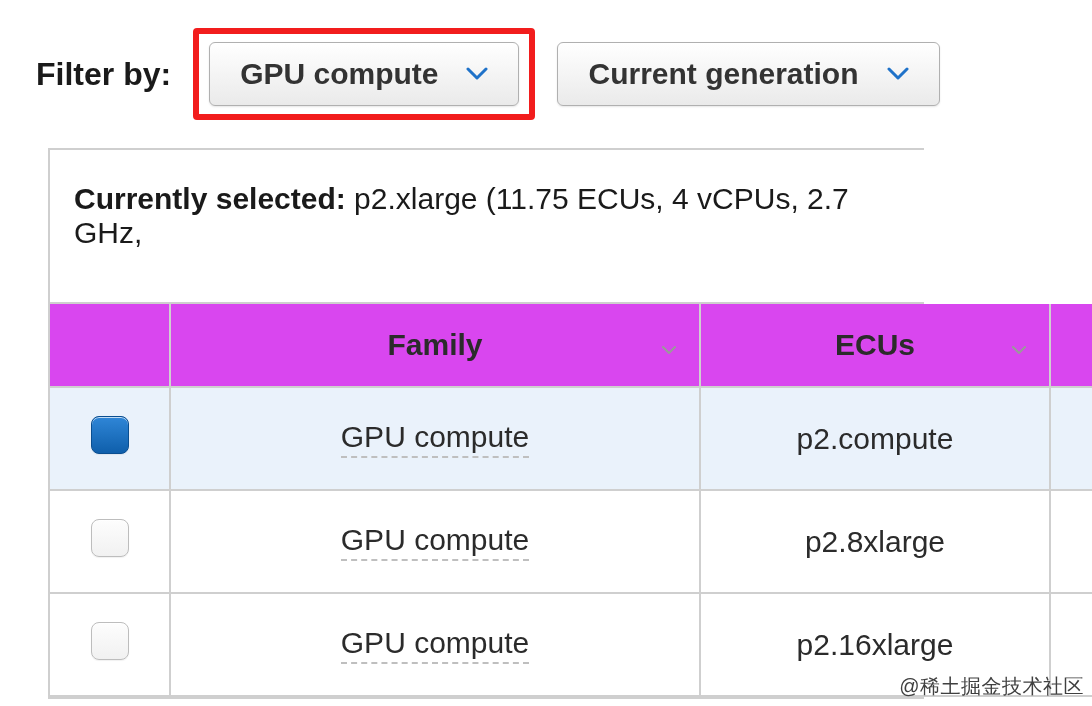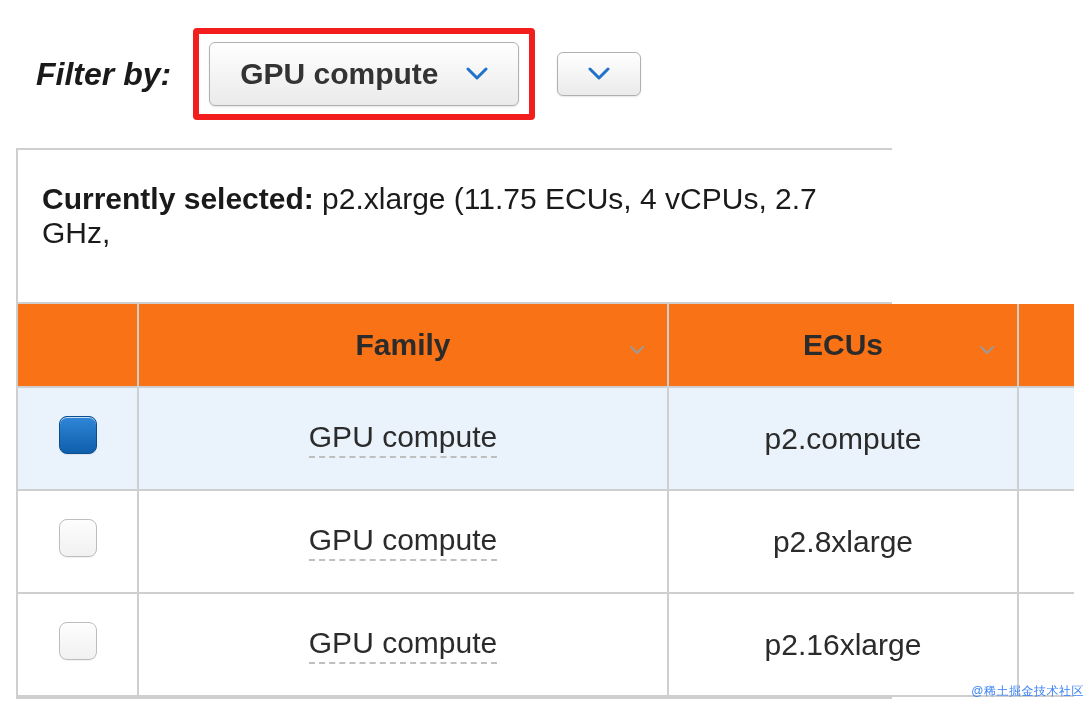--- a/index.html
+++ b/index.html
@@ -14,21 +14,20 @@
     .filter-bar {
       display: flex;
       align-items: center;
       gap: 22px;
       padding: 28px 20px 28px 36px;
     }
     .filter-label {
       font-size: 32px;
       font-weight: 700;
       color: #1a1a1a;
-      font-style: italic;
     }
     .dropdown {
       display: inline-flex;
       align-items: center;
       gap: 28px;
       padding: 14px 30px;
       font-size: 30px;
       font-weight: 700;
       color: #333;
       background: linear-gradient(to bottom, #ffffff 0%, #eaeaea 100%);
@@ -43,21 +42,21 @@
     }
     .chevron svg { display: block; }
     .highlight-box {
       border: 6px solid #f21d1d;
       border-radius: 4px;
       padding: 8px 10px;
       background: transparent;
     }
     .highlight-box .dropdown { margin: 0; }
     .panel {
-      margin: 0 0 0 16px;
+      margin: 0 0 0 48px;
       border: 2px solid #cfcfcf;
       border-right: none;
       width: 876px;
     }
     .selected-banner {
       padding: 32px 24px 52px 24px;
       font-size: 30px;
       color: #1a1a1a;
       border-bottom: 2px solid #cfcfcf;
       background: #fff;
@@ -67,21 +66,21 @@
       border-collapse: collapse;
       width: 100%;
       table-layout: fixed;
     }
     th, td {
       border-right: 2px solid #cfcfcf;
       border-bottom: 2px solid #cfcfcf;
     }
     th:last-child, td:last-child { border-right: none; }
     thead th {
-      background: #f97316;
+      background: #d946ef;
       font-size: 30px;
       font-weight: 700;
       color: #2b2b2b;
       text-align: center;
       padding: 24px 12px;
       position: relative;
     }
     thead th .sort-indicator {
       position: absolute;
       right: 22px;
@@ -122,22 +121,22 @@
     }
     .family-text {
       display: inline-block;
       border-bottom: 2px dashed #bfbfbf;
       padding-bottom: 2px;
     }
     .watermark {
       position: absolute;
       right: 8px;
       bottom: 6px;
-      font-size: 12px;
-      color: #3b82f6;
+      font-size: 20px;
+      color: #404040;
       letter-spacing: 0.5px;
     }
   </style>
 </head>
 <body>
 
 <div class="filter-bar">
   <span class="filter-label">Filter by:</span>
 
   <span class="highlight-box">
@@ -145,20 +144,21 @@
       <span>GPU compute</span>
       <span class="chevron">
         <svg width="22" height="14" viewBox="0 0 22 14">
             <path d="M2 2 L11 11 L20 2" stroke="#1f72c9" stroke-width="3" fill="none" stroke-linecap="round" stroke-linejoin="round"></path>
           </svg>
       </span>
     </span>
   </span>
 
   <span class="dropdown">
+    <span>Current generation</span>
     <span class="chevron">
       <svg width="22" height="14" viewBox="0 0 22 14">
           <path d="M2 2 L11 11 L20 2" stroke="#1f72c9" stroke-width="3" fill="none" stroke-linecap="round" stroke-linejoin="round"></path>
         </svg>
     </span>
   </span>
 </div>
 
 <div class="panel">
   <div class="selected-banner">

